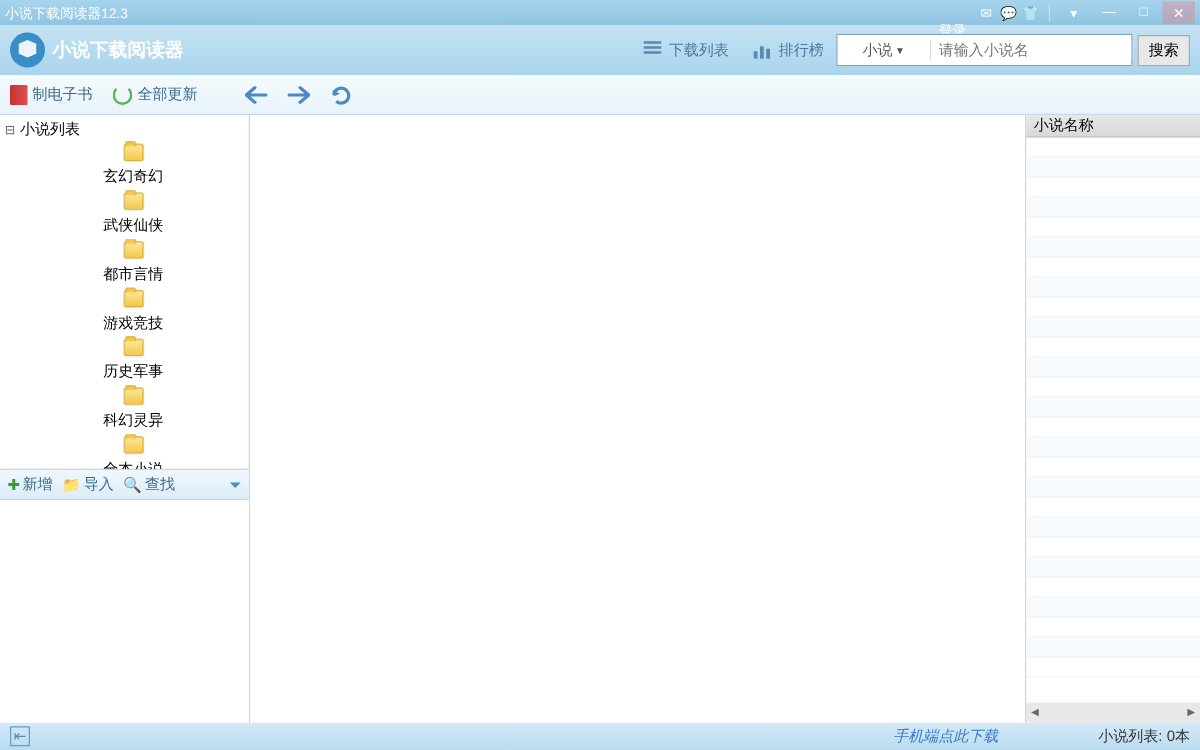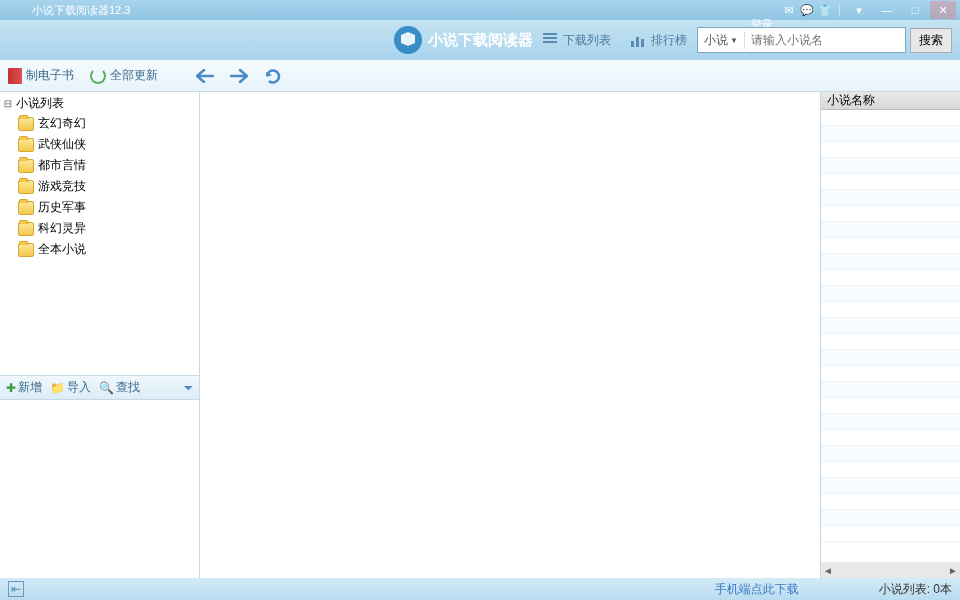--- a/index.html
+++ b/index.html
@@ -1,66 +1,66 @@
 <!DOCTYPE html>
 <html><head>
 <meta charset="utf-8">
 <style>
 * { margin: 0; padding: 0; box-sizing: border-box; font-family: "Microsoft YaHei", sans-serif; }
 body { width: 960px; height: 600px; overflow: hidden; background: #fff; }
 
 .titlebar { height: 20px; background: linear-gradient(to bottom, #a8d4ed, #8fc5e2); display: flex; align-items: center; padding: 0 4px; font-size: 11px; color: #fff; }
-.titlebar-text { flex: 1; margin-left: 28px; }
+.titlebar-text { flex: 1; }
 .titlebar-right { display: flex; gap: 2px; align-items: center; }
 .titlebar-item { padding: 0 6px; color: #fff; cursor: pointer; font-size: 11px; margin-top: 28px; }
 .titlebar-icon { width: 16px; height: 16px; display: flex; align-items: center; justify-content: center; cursor: pointer; }
 .win-btn { width: 26px; height: 18px; display: flex; align-items: center; justify-content: center; cursor: pointer; }
 .win-btn.close { background: rgba(255,100,100,0.3); }
 .win-divider { width: 1px; height: 14px; background: rgba(255,255,255,0.4); margin: 0 4px; }
 
 .header { height: 40px; background: linear-gradient(to bottom, #c5e2f2, #a8d4ed); display: flex; align-items: center; padding: 0 8px; }
-.logo-area { display: flex; align-items: center; gap: 6px; flex: 1; justify-content: flex-end; }
+.logo-area { display: flex; align-items: center; gap: 6px; flex: 1; }
 .logo-icon { width: 28px; height: 28px; background: #3a8ec7; border-radius: 50%; display: flex; align-items: center; justify-content: center; color: #fff; font-size: 14px; }
 .app-title { color: #fff; font-size: 15px; font-weight: bold; }
 .header-btn { display: flex; align-items: center; gap: 4px; padding: 4px 10px; color: #4a7a9a; font-size: 12px; cursor: pointer; }
 .header-btn-icon { width: 16px; height: 14px; }
 .search-box { display: flex; align-items: center; background: #fff; border: 1px solid #7aa8c5; height: 26px; }
-.search-type { padding: 0 6px; color: #555; font-size: 12px; border-right: 1px solid #ddd; display: flex; align-items: center; gap: 2px; cursor: pointer; }
+.search-type { padding: 0 20px; color: #555; font-size: 12px; border-right: 1px solid #ddd; display: flex; align-items: center; gap: 2px; cursor: pointer; }
 .search-input { border: none; outline: none; padding: 0 6px; width: 160px; font-size: 12px; color: #888; }
 .search-btn { background: #e8e8e8; border: 1px solid #aaa; padding: 3px 8px; font-size: 12px; cursor: pointer; margin-left: 4px; }
 
 .toolbar { height: 32px; background: linear-gradient(to bottom, #f5fbfe, #e8f3fa); border-bottom: 1px solid #c5d8e5; display: flex; align-items: center; padding: 0 8px; gap: 16px; }
 .tool-btn { display: flex; align-items: center; gap: 4px; font-size: 12px; color: #3a6a8a; cursor: pointer; justify-content: flex-end; }
 .nav-btns { display: flex; gap: 12px; margin-left: 20px; }
 .nav-btn { width: 22px; height: 22px; display: flex; align-items: center; justify-content: center; cursor: pointer; color: #4a8ac5; font-size: 16px; }
 
 .main { display: flex; height: 486px; }
 .sidebar { width: 200px; border-right: 1px solid #c5d8e5; display: flex; flex-direction: column; }
 .tree { flex: 0 0 284px; overflow: auto; font-size: 12px; padding: 2px 0; border-bottom: 1px solid #c5d8e5; }
 .tree-root { display: flex; align-items: center; gap: 2px; padding: 1px 2px; cursor: pointer; }
-.tree-item { display: flex; align-items: center; gap: 4px; padding: 2px 4px 2px 18px; cursor: pointer; }
+.tree-item { display: flex; align-items: center; gap: 4px; padding: 2px 4px 2px 18px; cursor: pointer; flex-direction: column; }
 .folder-icon { width: 16px; height: 14px; background: linear-gradient(to bottom, #fce89a, #f5c84a); border-radius: 2px; border: 1px solid #d4a830; position: relative; }
 .folder-icon::before { content:''; position:absolute; top:-3px; left:0; width:7px; height:3px; background:#f5c84a; border:1px solid #d4a830; border-bottom:none; border-radius:2px 2px 0 0; }
 .sidebar-actions { height: 24px; background: linear-gradient(to bottom, #f0f8fd, #dcecf7); border-bottom: 1px solid #c5d8e5; display: flex; align-items: center; gap: 8px; padding: 0 6px; font-size: 12px; }
 .sidebar-action { display: flex; align-items: center; gap: 2px; color: #3a6a8a; cursor: pointer; }
 .sidebar-bottom { flex: 1; background: #fff; }
 
 .content { flex: 1; background: #fff; }
 
 .rightpanel { width: 140px; border-left: 1px solid #c5d8e5; display: flex; flex-direction: column; }
 .right-header { height: 18px; background: linear-gradient(to bottom, #e8e8e8, #d8d8d8); border-bottom: 1px solid #bbb; font-size: 12px; padding: 0 6px; display: flex; align-items: flex-start; }
 .right-list { flex: 1; overflow: auto; }
 .right-row { height: 16px; border-bottom: 1px solid #eef4f9; }
 .right-row:nth-child(even) { background: #f7fbfe; }
 .right-scroll { height: 16px; background: #e8e8e8; display: flex; align-items: center; justify-content: space-between; padding: 0 2px; font-size: 10px; color: #666; }
 
 .statusbar { height: 22px; background: linear-gradient(to bottom, #d5eaf7, #b8dcf0); display: flex; align-items: center; padding: 0 8px; font-size: 12px; }
 .status-left-icon { width: 16px; height: 16px; border: 1px solid #6a9ac0; display:flex; align-items:center; justify-content:center; color:#5a8ab0; cursor:pointer; }
 .status-center { flex: 1; text-align: right; padding-right: 80px; }
-.status-link { color: #3a7ac5; cursor: pointer; }
+.status-link { color: #3a7ac5; cursor: pointer; font-style: italic; }
 .status-right { color: #333; }
 
 .tree-toggle { font-size: 10px; color: #666; width: 12px; text-align: center; }
 .book-icon { width:14px; height:16px; background:linear-gradient(to right,#c53030,#e05050); border-radius:1px; }
 .refresh-icon { width:16px; height:16px; border:2px solid #5ab55a; border-radius:50%; border-top-color:transparent; }
 .list-icon { display:flex; flex-direction:column; gap:2px; }
 .list-icon span { width:14px; height:2px; background:#5a8ab0; }
 .bar-icon { display:flex; gap:2px; align-items:flex-end; }
 .bar-icon span { width:3px; background:#5a8ab0; }
 </style>

